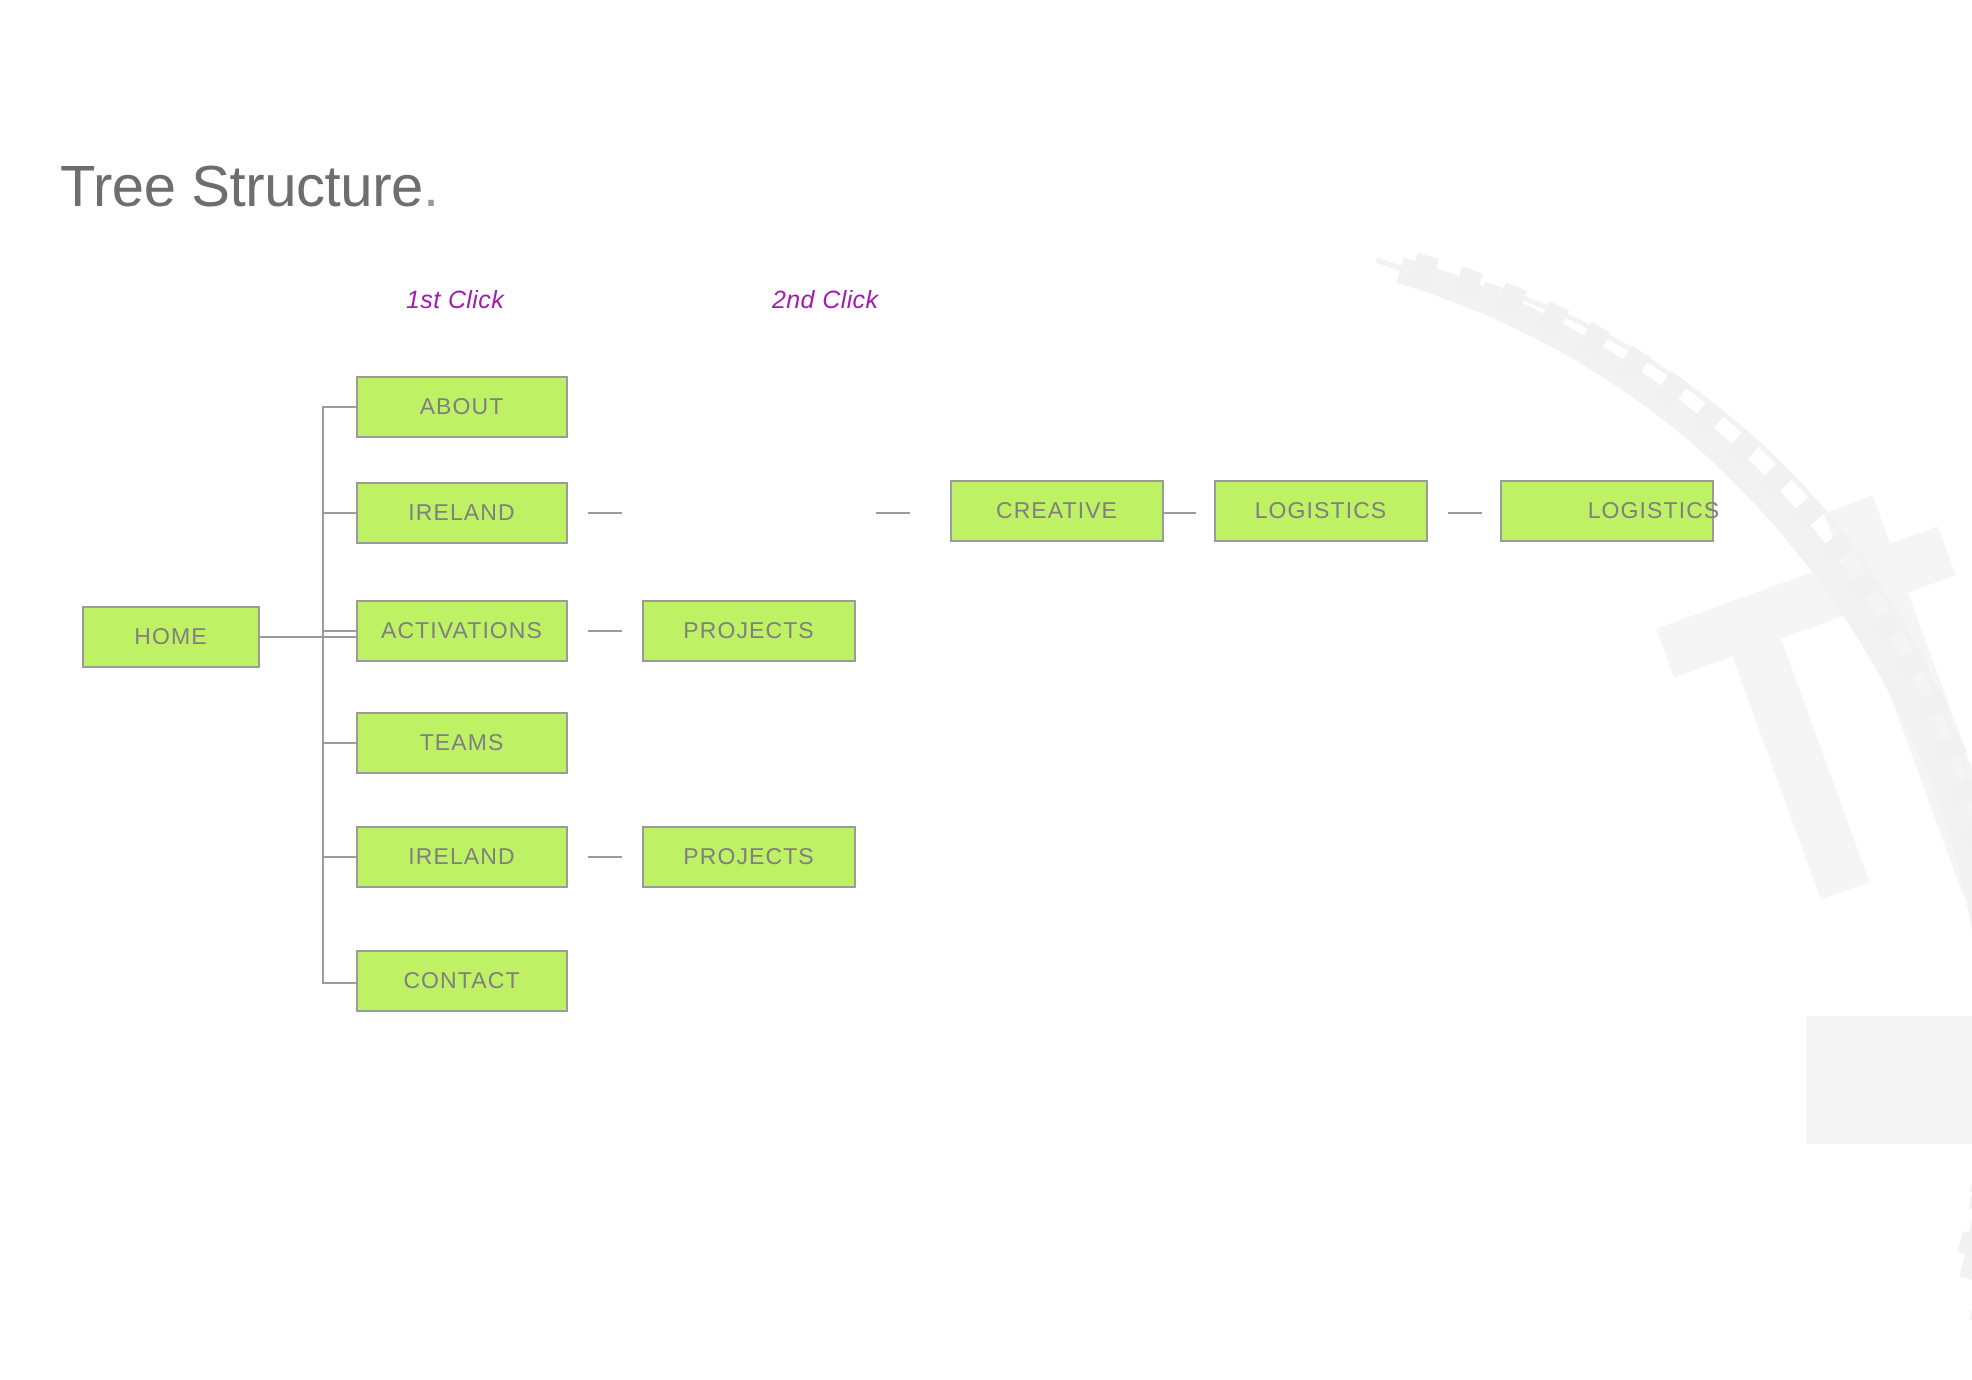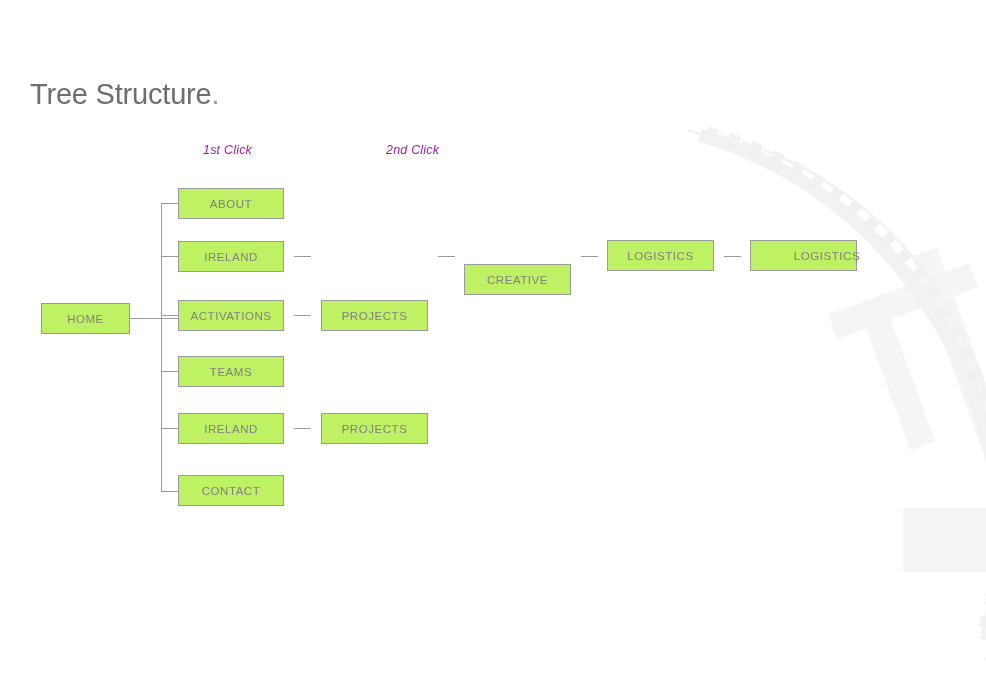--- a/index.html
+++ b/index.html
@@ -83,21 +83,21 @@
     font-size: 11.5px;
     color: #808080;
     letter-spacing: 0.55px;
     white-space: nowrap;
     height: 31px;
     z-index: 3;
   }
   .node.root   { left: 41px;  width: 89px;  }
   .node.lvl1   { left: 178px; width: 106px; }
   .node.lvl2   { left: 321px; width: 107px; }
-  .node.lvl3   { left: 464px; width: 107px; margin-top: 24px; }
+  .node.lvl3   { left: 475px; width: 107px; }
   .node.lvl4   { left: 607px; width: 107px; }
   .node.lvl5   { left: 750px; width: 107px; padding-left: 47px; }
 </style>
 </head>
 <body>
 
 <svg id="watermark" viewBox="0 0 986 690" xmlns="http://www.w3.org/2000/svg">
   <defs>
     <clipPath id="wm-clip">
       <rect x="0" y="0" width="986" height="690"></rect>

